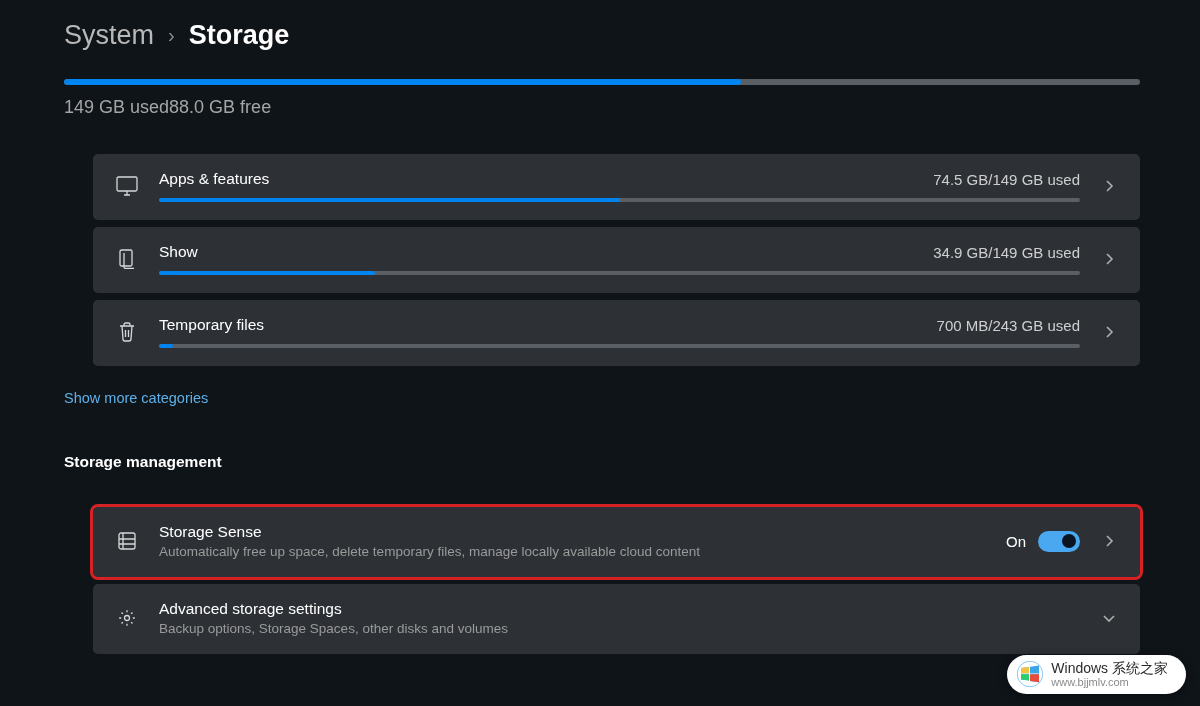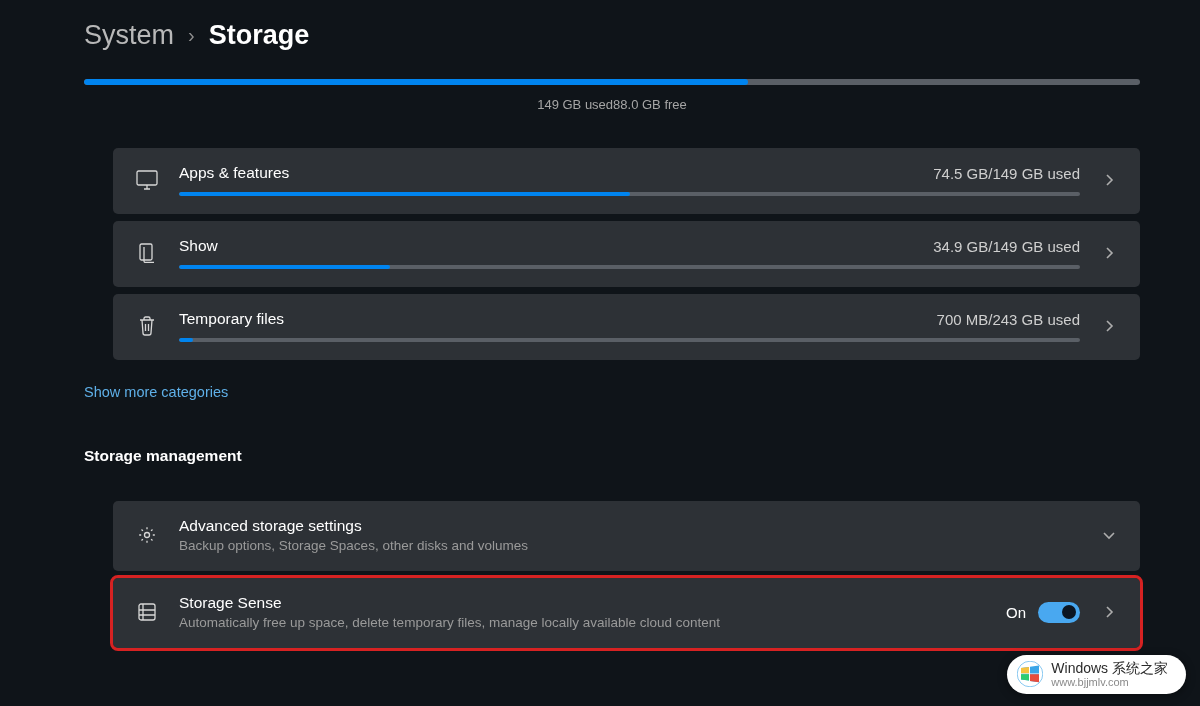--- a/index.html
+++ b/index.html
@@ -1,30 +1,30 @@
 <!DOCTYPE html>
 <html><head>
   <meta charset="utf-8">
   <style>
     * { margin: 0; padding: 0; box-sizing: border-box; font-family: 'Segoe UI', -apple-system, sans-serif; }
     body { background: #0f1419; color: #ffffff; width: 1200px; height: 706px; overflow: hidden; position: relative; }
     
-    .content { padding: 20px 60px 0 84px; }
+    .content { padding: 20px 60px 0 64px; }
     
     .breadcrumb { display: flex; align-items: center; gap: 14px; margin-bottom: 28px; }
     .breadcrumb-parent { font-size: 27px; font-weight: 400; color: #b8b8b8; }
     .breadcrumb-sep { font-size: 20px; color: #8f8f8f; }
     .breadcrumb-current { font-size: 27px; font-weight: 600; color: #ffffff; }
     
     .drive-title { font-size: 27px; font-weight: 600; margin-bottom: 14px; }
     
     .main-progress-track { height: 6px; background: #5a5f66; border-radius: 3px; overflow: hidden; width: 100%; }
     .main-progress-fill { height: 100%; background: #0084ef; border-radius: 3px; }
     
-    .drive-stats { display: flex; justify-content: center; margin-top: 12px; color: #a5a5a5; font-size: 13px; }
+    .drive-stats { display: flex; justify-content: flex-start; margin-top: 12px; color: #a5a5a5; font-size: 18px; }
     
     .cards { margin-top: 36px; display: flex; flex-direction: column; gap: 7px; }
     
     .card { background: #2d3136; border-radius: 5px; padding: 16px 22px 18px 22px; display: flex; align-items: center; gap: 20px; position: relative; margin-left: 29px; }
     .card.highlighted { outline: 3px solid #d62222; outline-offset: 0px; }
     
     .card-icon { width: 24px; height: 24px; flex-shrink: 0; display: flex; align-items: center; justify-content: center; color: #d8d8d8; }
     
     .card-body { flex: 1; }
     .card-top-row { display: flex; justify-content: space-between; align-items: center; }
@@ -141,58 +141,58 @@
           </svg>
         </div>
     </div>
   </div>
 
   <span class="link-more">Show more categories</span>
 
   <div class="section-title">Storage management</div>
 
   <div class="cards">
-    <div class="card">
-      <div class="card-icon">
-        <svg width="20" height="20" viewBox="0 0 20 20" fill="none" stroke="currentColor" stroke-width="1.3">
-            <circle cx="10" cy="10" r="2.5"></circle>
-            <path d="M10 2.2v2M10 15.8v2M17.8 10h-2M4.2 10h-2M15.5 4.5l-1.4 1.4M5.9 14.1l-1.4 1.4M15.5 15.5l-1.4-1.4M5.9 5.9L4.5 4.5"></path>
-          </svg>
-      </div>
-      <div class="card-body">
-        <div class="card-label">Advanced storage settings</div>
-        <div class="card-sublabel">Backup options, Storage Spaces, other disks and volumes</div>
-      </div>
-      <div class="card-chevron">
-          <svg width="14" height="9" viewBox="0 0 14 9" fill="none" stroke="currentColor" stroke-width="1.6">
-            <path d="M2 2l5 5 5-5"></path>
-          </svg>
-        </div>
-    </div>
-
     <div class="card highlighted">
       <div class="card-icon">
         <svg width="20" height="20" viewBox="0 0 20 20" fill="none" stroke="currentColor" stroke-width="1.3">
             <rect x="2" y="2" width="16" height="16" rx="2"></rect>
             <path d="M2 8h16M2 13h16M6 2v16"></path>
           </svg>
       </div>
       <div class="card-body">
         <div class="card-label">Storage Sense</div>
         <div class="card-sublabel">Automatically free up space, delete temporary files, manage locally available cloud content</div>
       </div>
       <div class="toggle-wrap">
         <span class="toggle-label">On</span>
         <div class="toggle">
             <div class="toggle-knob"></div>
           </div>
       </div>
       <div class="card-chevron">
           <svg width="9" height="14" viewBox="0 0 9 14" fill="none" stroke="currentColor" stroke-width="1.6">
             <path d="M2 2l5 5-5 5"></path>
+          </svg>
+        </div>
+    </div>
+
+    <div class="card">
+      <div class="card-icon">
+        <svg width="20" height="20" viewBox="0 0 20 20" fill="none" stroke="currentColor" stroke-width="1.3">
+            <circle cx="10" cy="10" r="2.5"></circle>
+            <path d="M10 2.2v2M10 15.8v2M17.8 10h-2M4.2 10h-2M15.5 4.5l-1.4 1.4M5.9 14.1l-1.4 1.4M15.5 15.5l-1.4-1.4M5.9 5.9L4.5 4.5"></path>
+          </svg>
+      </div>
+      <div class="card-body">
+        <div class="card-label">Advanced storage settings</div>
+        <div class="card-sublabel">Backup options, Storage Spaces, other disks and volumes</div>
+      </div>
+      <div class="card-chevron">
+          <svg width="14" height="9" viewBox="0 0 14 9" fill="none" stroke="currentColor" stroke-width="1.6">
+            <path d="M2 2l5 5 5-5"></path>
           </svg>
         </div>
     </div>
   </div>
 </div>
 
 <div class="watermark">
   <svg class="wm-logo" viewBox="0 0 26 26">
     <circle cx="13" cy="13" r="12.8" fill="#fff" stroke="#3aa5e8" stroke-width="0.6"></circle>
     <path d="M4 7l8-1.1v6.3H4zM13 5.7l9-1.3v8H13zM4 13.2h8v6.3l-8-1.1zM13 13.2h9v8l-9-1.3z" fill="#3aa5e8"></path>

